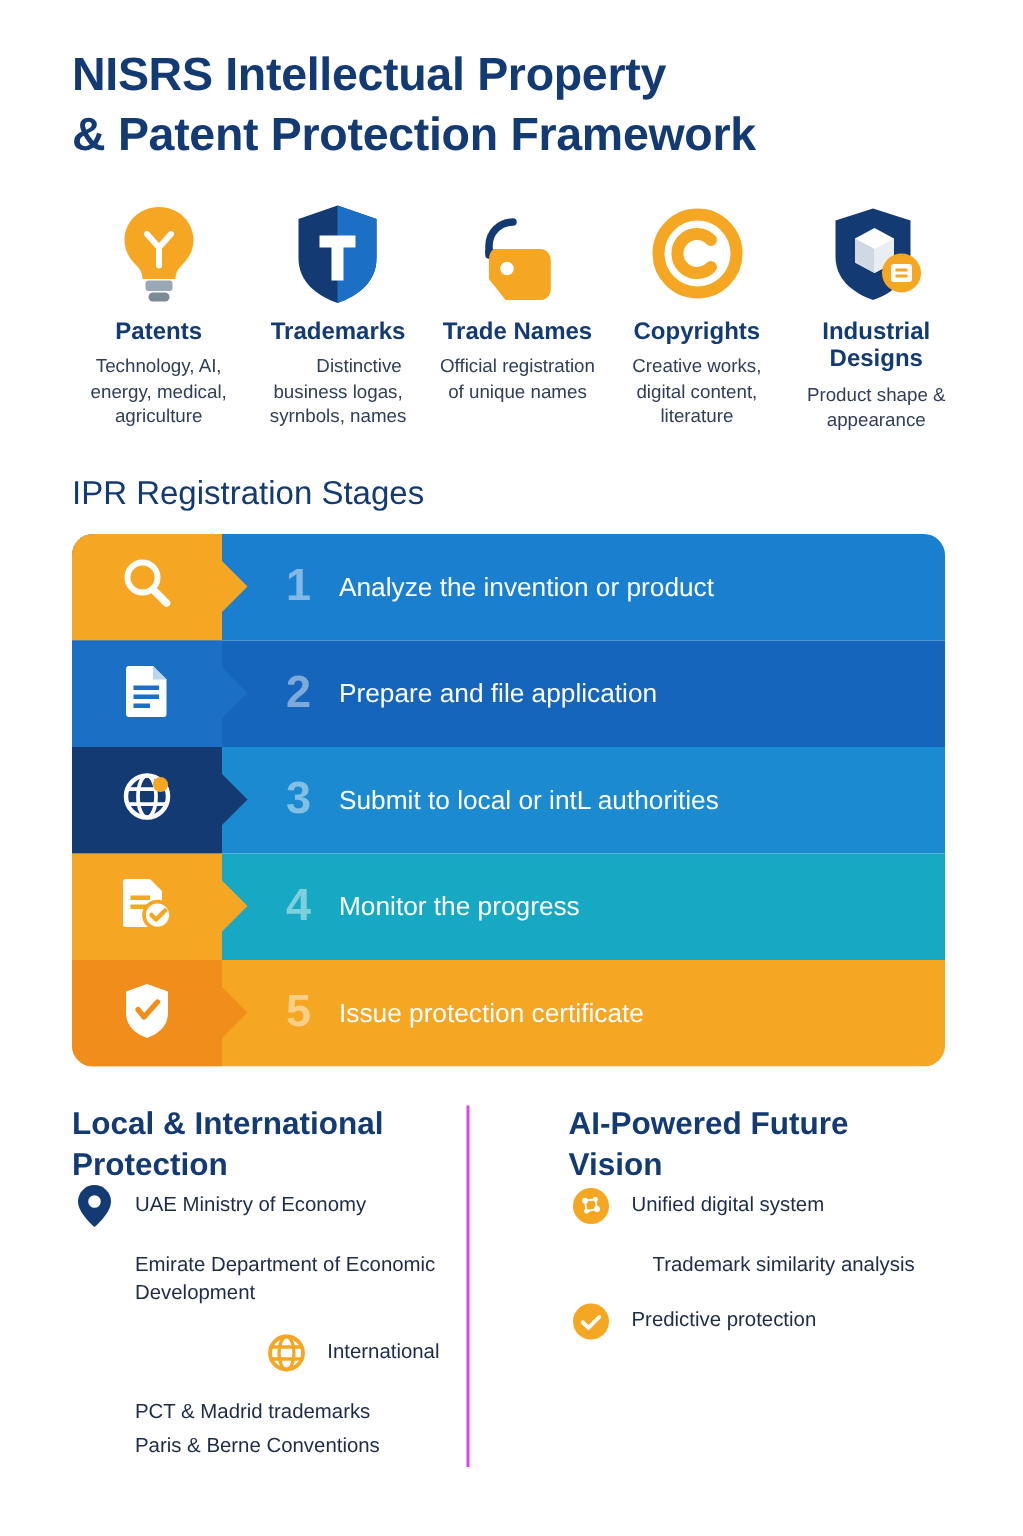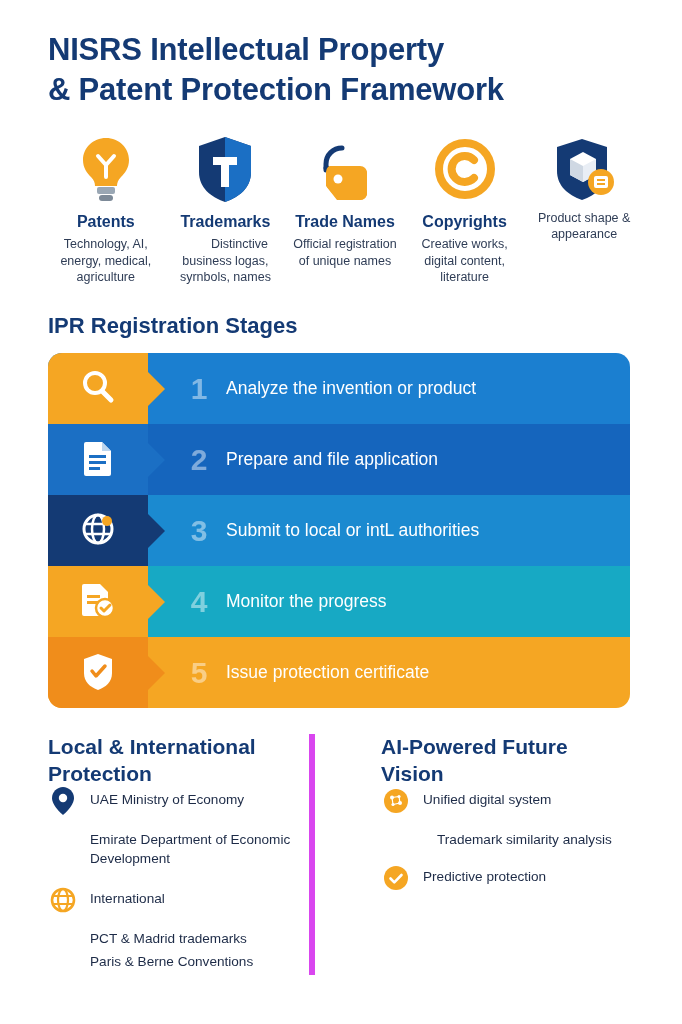--- a/index.html
+++ b/index.html
@@ -58,21 +58,21 @@
     font-size: 12.5px;
     color: #2f3d56;
     margin-top: 5px;
     line-height: 1.30;
   }
   .type-desc b { font-weight: normal; padding-left: 28px; }
 
   
   .stages-head {
     font-size: 22px;
-    font-weight: bold;
+    font-weight: normal;
     color: #143a74;
     padding: 28px 0 0 48px;
   }
   .stages {
     margin: 14px 52px 0 48px;
     border-radius: 14px;
     overflow: hidden;
   }
   .stage {
     position: relative;
@@ -122,21 +122,21 @@
     z-index: 1;
   }
 
   
   .bottom {
     display: flex;
     padding: 26px 40px 0 48px;
     gap: 0;
   }
   .bcol { flex: 1; padding-right: 18px; }
-  .bcol.right { padding-left: 66px; border-left: 6px solid #d946ef; }
+  .bcol.right { padding-left: 66px; border-left: 2px solid #d946ef; }
   .bcol h2 {
     font-size: 21px;
     font-weight: bold;
     color: #143a74;
     line-height: 1.28;
   }
   .bitem {
     display: flex;
     gap: 12px;
     margin-bottom: 14px;
@@ -236,20 +236,21 @@
           <path d="M33 5 58 13v24c0 15-11 24-25 29C19 61 8 52 8 37V13L33 5z" fill="#143a74"></path>
           <path d="M21 25l13-7 13 7v16l-13 7-13-7z" fill="#ffffff"></path>
           <path d="M21 25l13 7v16l-13-7z" fill="#cfd8e3"></path>
           <path d="M34 32l13-7v16l-13 7z" fill="#e9eef5"></path>
           <circle cx="52" cy="48" r="13" fill="#f5a623"></circle>
           <rect x="45" y="42" width="14" height="12" rx="2" fill="#ffffff"></rect>
           <rect x="48" y="45" width="8" height="2" fill="#f5a623"></rect>
           <rect x="48" y="49" width="8" height="2" fill="#f5a623"></rect>
         </svg>
       </div>
+      <div class="type-name">Industrial Designs</div>
       <div class="type-desc">Product shape &amp; appearance</div>
     </div>
 
   </div>
 
   <div class="stages-head">IPR Registration Stages</div>
 
   <div class="stages">
 
     <div class="stage" style="background:#1b7fd0;">
@@ -346,21 +347,21 @@
         <div class="bicon">
           <svg width="24" height="30" viewBox="0 0 24 30">
             <path d="M12 1c-6 0-11 5-11 11 0 8 11 17 11 17s11-9 11-17c0-6-5-11-11-11z" fill="#143a74"></path>
             <circle cx="12" cy="12" r="4.2" fill="#ffffff"></circle>
           </svg>
         </div>
         <div class="btext">UAE Ministry of Economy</div>
       </div>
       <div class="sub-line">Emirate Department of Economic Development</div>
 
-      <div class="bitem" style="margin-top:18px;">
+      <div class="bitem" style="margin-top:18px;justify-content:flex-end;">
         <div class="bicon">
           <svg width="26" height="26" viewBox="0 0 26 26">
             <circle cx="13" cy="13" r="11" fill="none" stroke="#f5a623" stroke-width="2.6"></circle>
             <ellipse cx="13" cy="13" rx="5" ry="11" fill="none" stroke="#f5a623" stroke-width="2.2"></ellipse>
             <path d="M2.5 9h21M2.5 17h21" stroke="#f5a623" stroke-width="2.2"></path>
           </svg>
         </div>
         <div class="btext">International</div>
       </div>
       <div class="sub-line">PCT &amp; Madrid trademarks</div>

